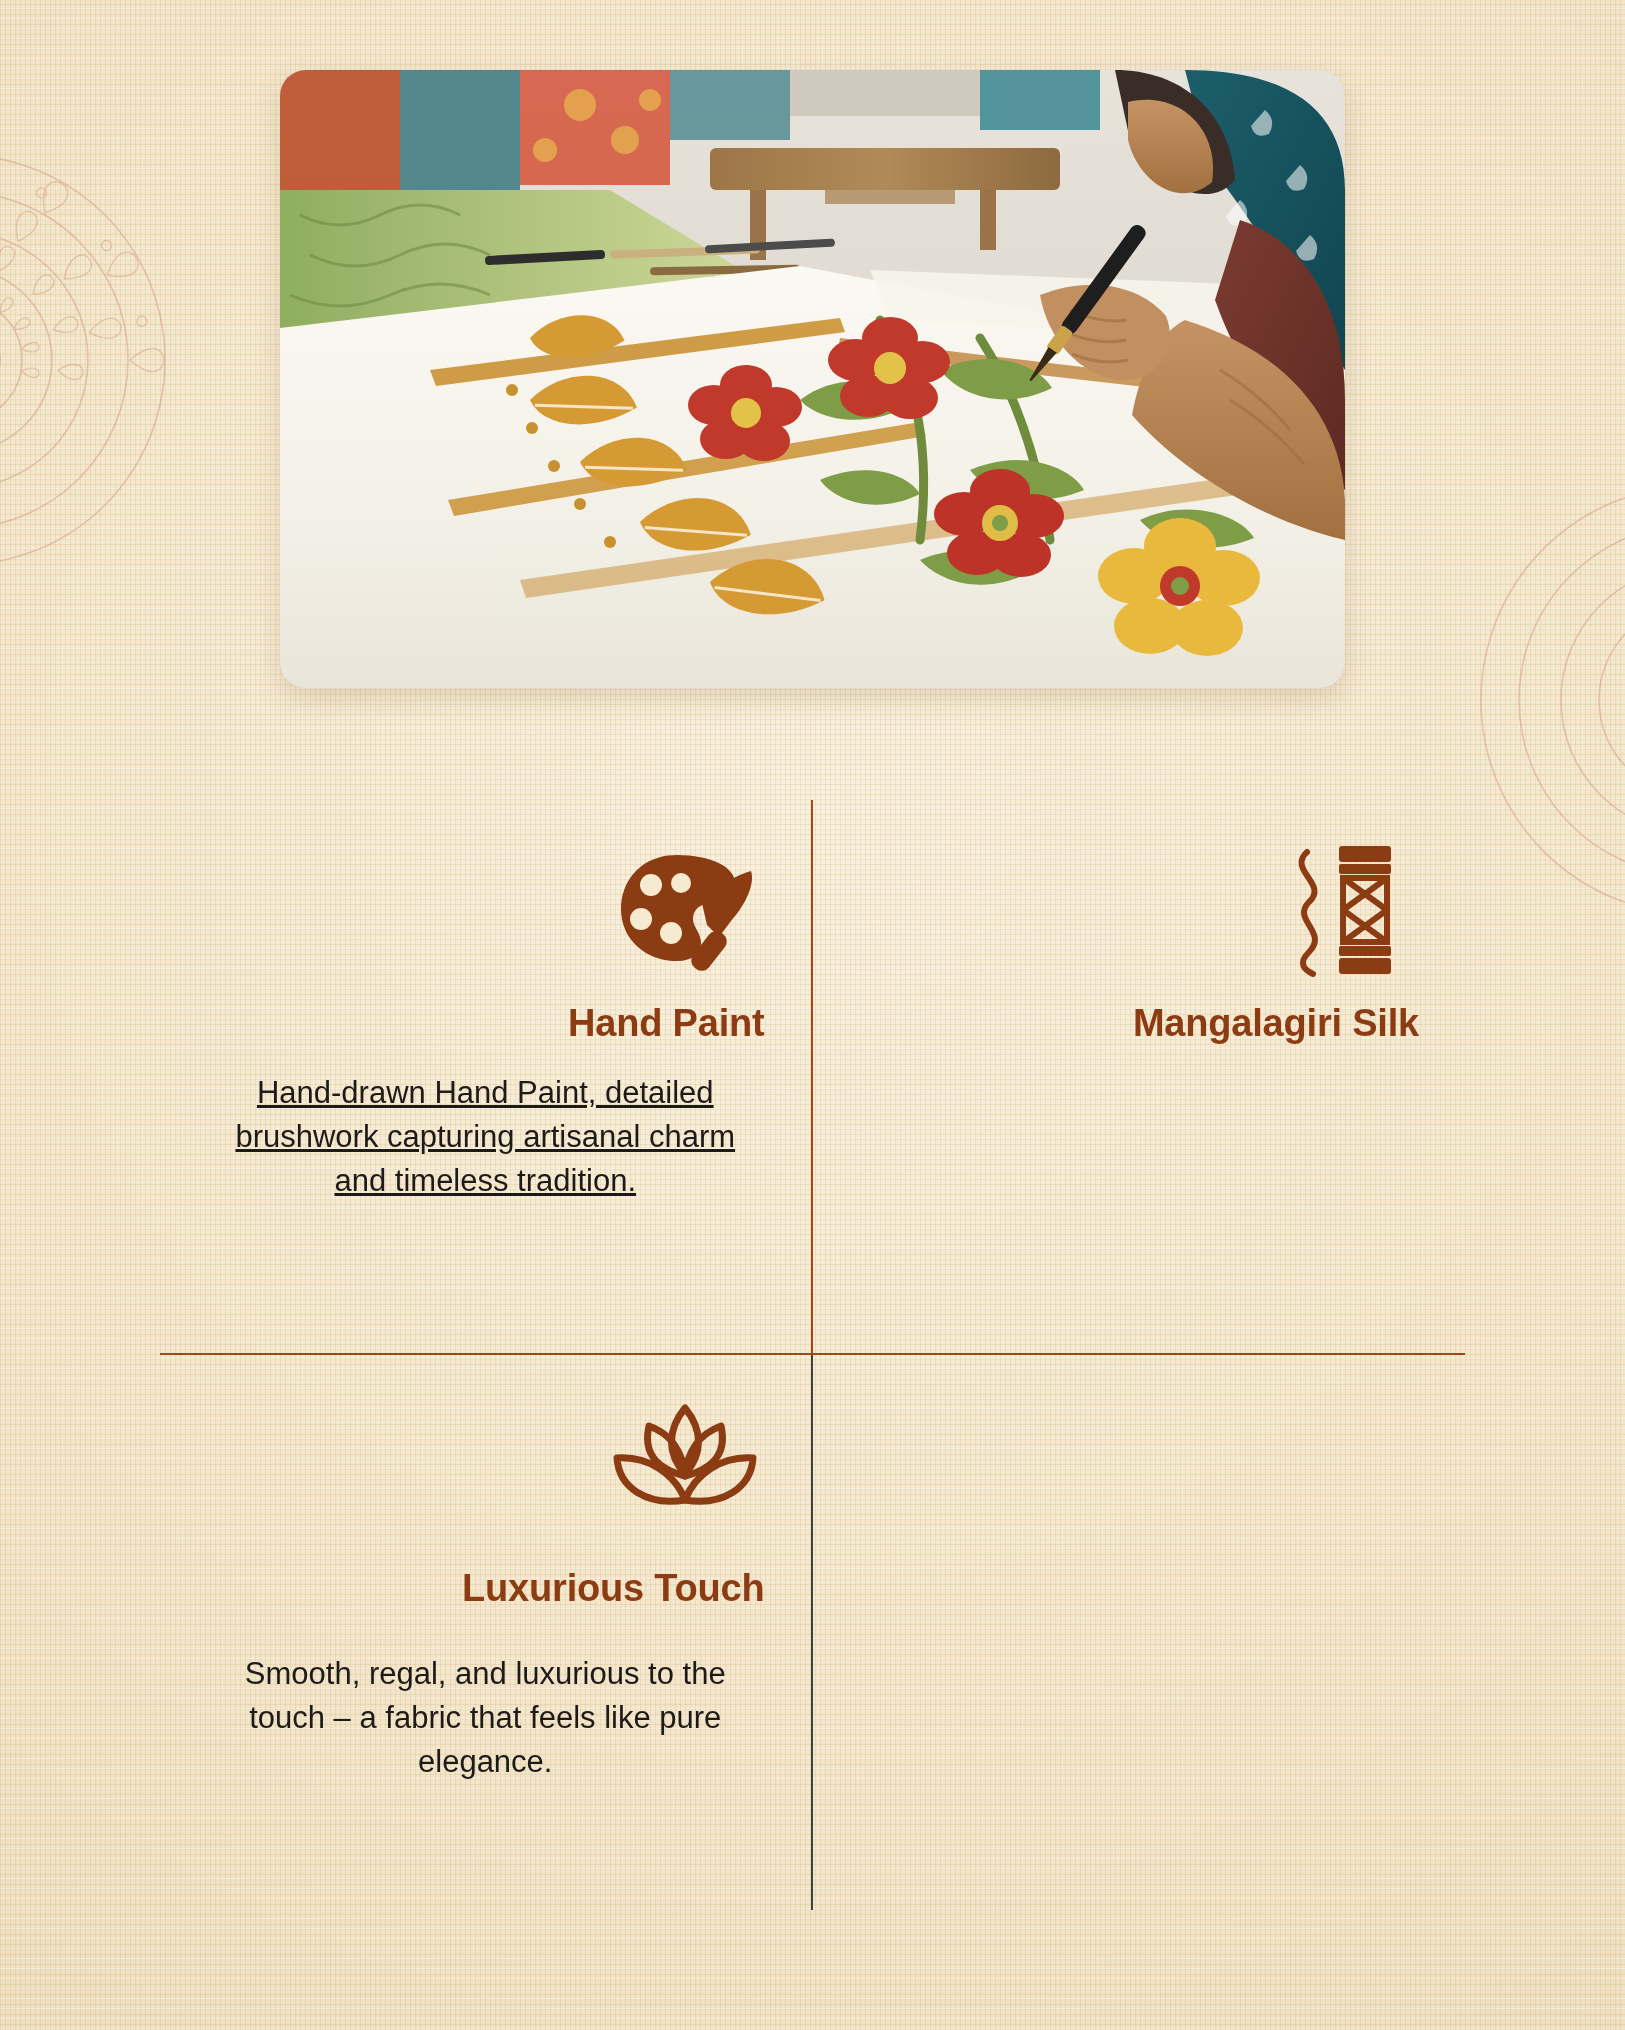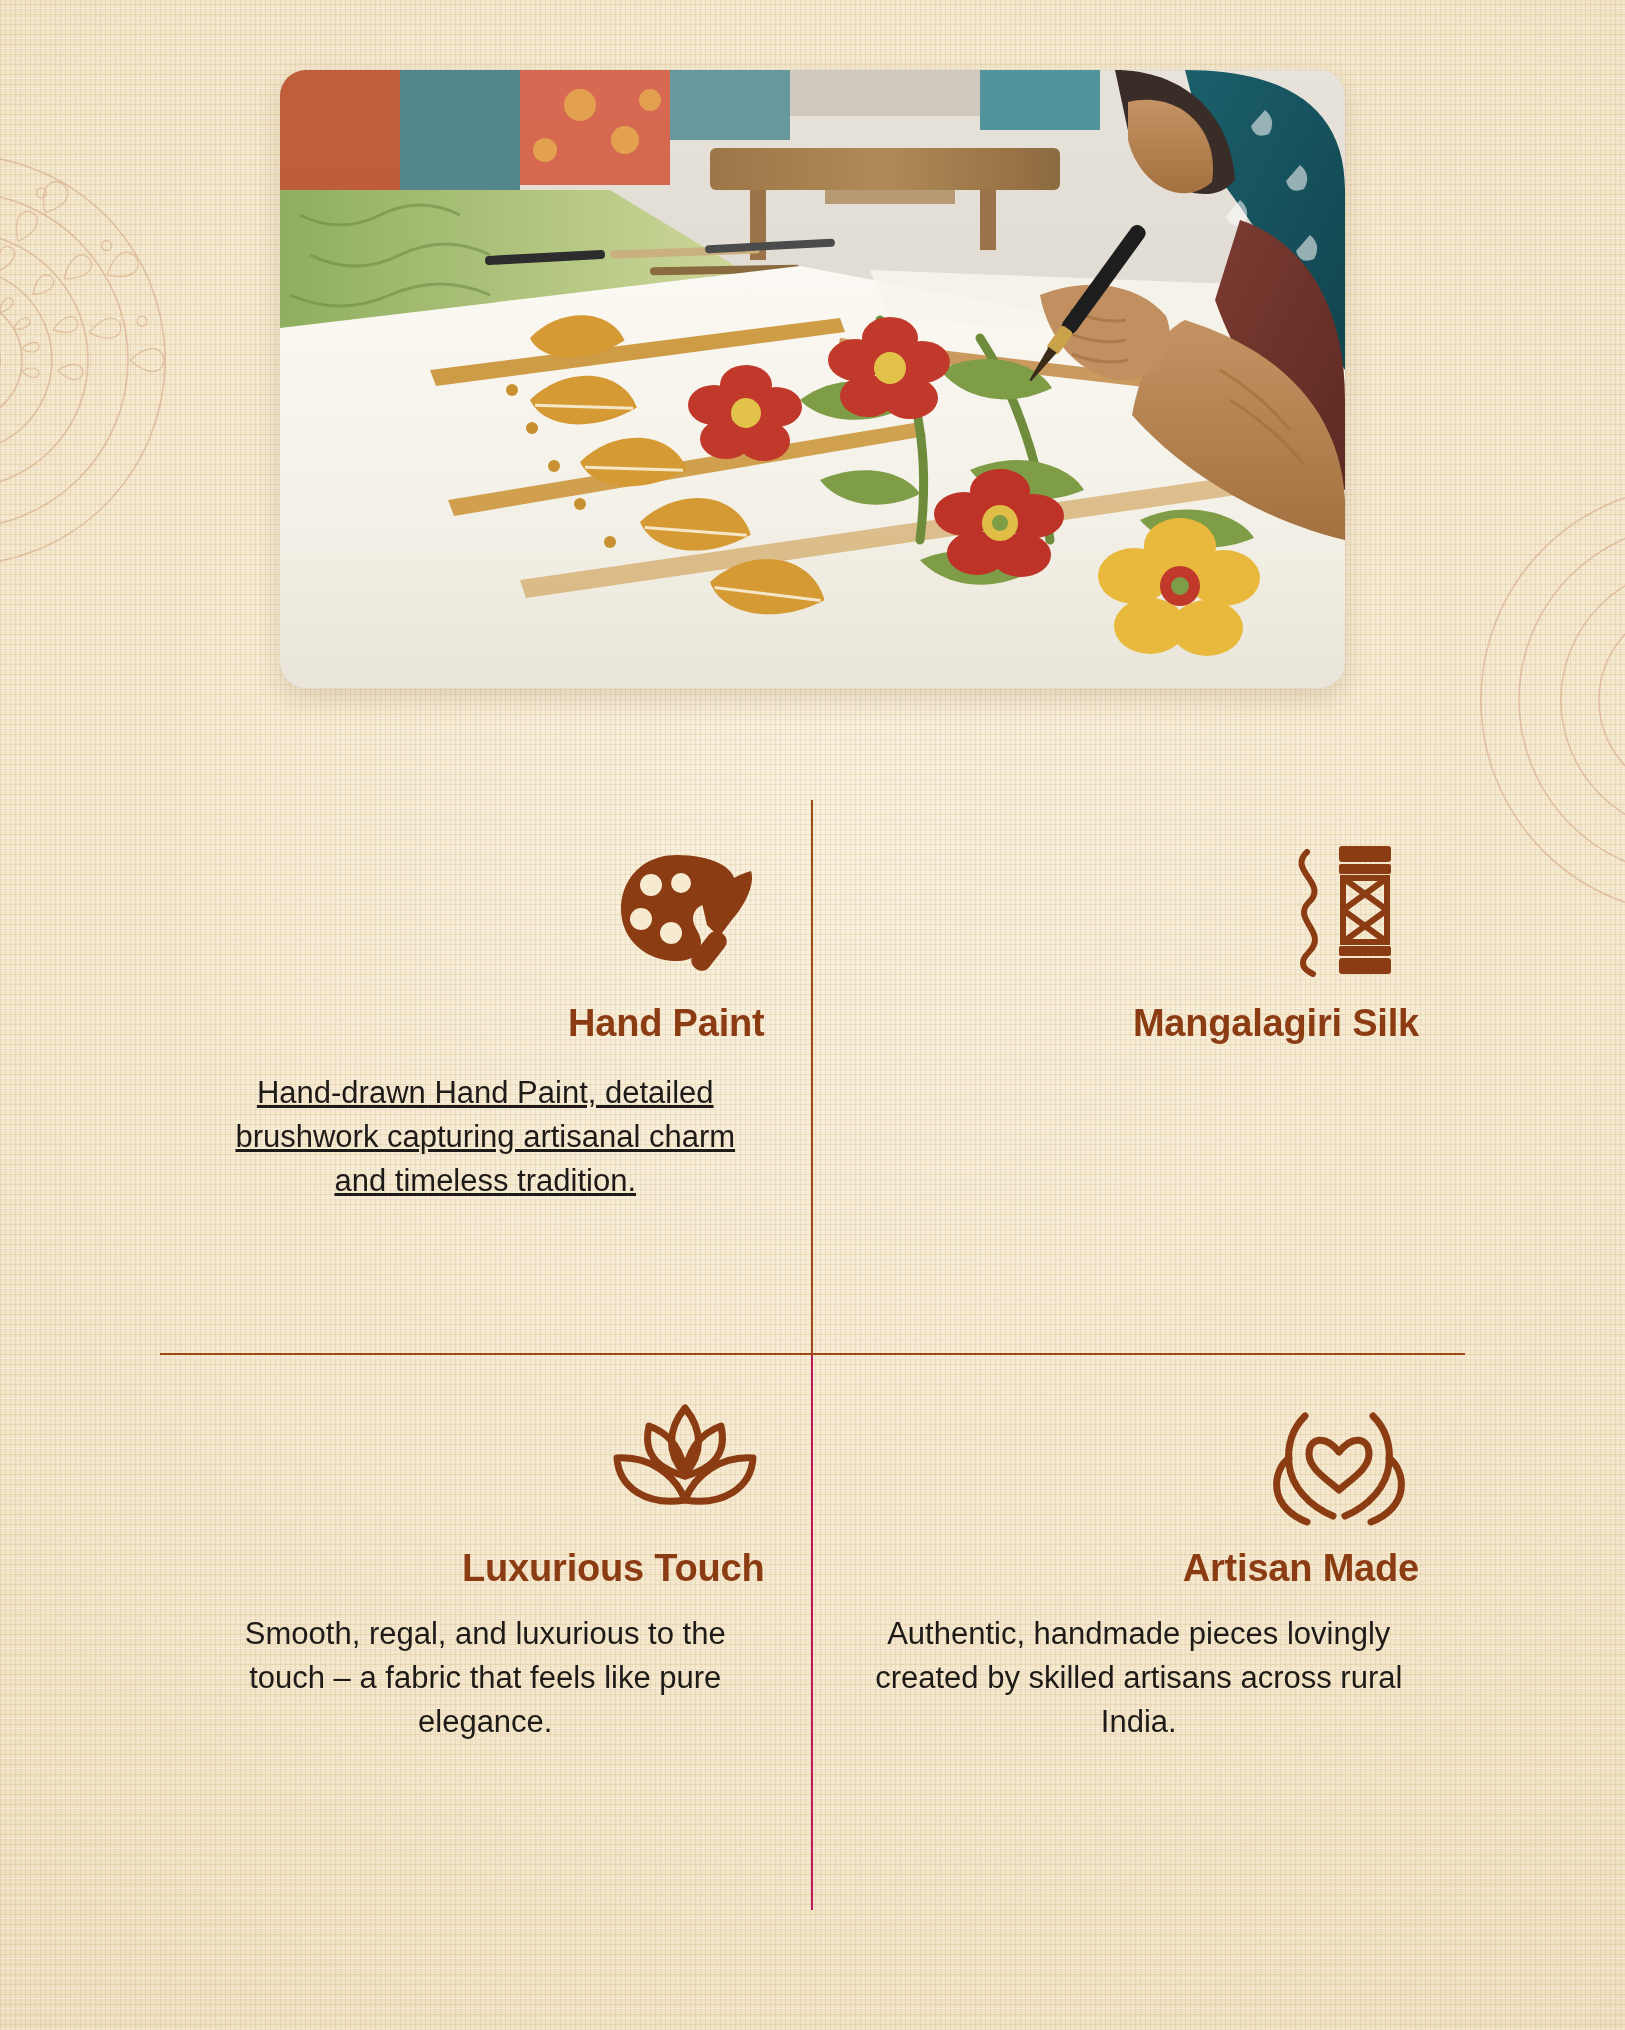--- a/index.html
+++ b/index.html
@@ -86,21 +86,21 @@
   .cell {
     padding: 26px 46px 30px 46px;
     display: flex;
     flex-direction: column;
     align-items: flex-end;
     text-align: center;
     position: relative;
   }
   .cell.tl { border-right: 2px solid #9c4a17; border-bottom: 2px solid #9c4a17; }
   .cell.tr { border-bottom: 2px solid #9c4a17; }
-  .cell.bl { border-right: 2px solid #be185d; }
+  .cell.bl { border-right: 2px solid #404040; gap: 20px; }
 
   .icon-box {
     height: 170px;
     display: flex;
     align-items: center;
     justify-content: center;
   }
   .feature-title {
     font-size: 38px;
     font-weight: 700;
@@ -644,28 +644,13 @@
           <path d="M116 30 C 122 56, 110 72, 80 80 C 82 56, 94 38, 116 30 Z"></path>
           <path d="M12 62 C 14 92, 42 110, 80 104 C 70 78, 44 60, 12 62 Z"></path>
           <path d="M148 62 C 146 92, 118 110, 80 104 C 90 78, 116 60, 148 62 Z"></path>
         </g>
       </svg>
     </div>
     <div class="feature-title">Luxurious Touch</div>
     <div class="feature-desc">Smooth, regal, and luxurious to the touch – a fabric that feels like pure elegance.</div>
   </div>
 
-  <div class="cell br">
-    <div class="icon-box">
-      <svg width="160" height="135" viewBox="0 0 160 135" aria-hidden="true">
-        <g stroke="#8c3c12" stroke-width="7" fill="none" stroke-linejoin="round" stroke-linecap="round">
-          <path d="M80 58 C 66 40, 50 44, 50 60 C 50 74, 66 84, 80 96 C 94 84, 110 74, 110 60 C 110 44, 94 40, 80 58 Z"></path>
-          <path d="M46 22 C 34 34, 28 50, 30 70 C 32 92, 50 112, 74 122"></path>
-          <path d="M114 22 C 126 34, 132 50, 130 70 C 128 92, 110 112, 86 122"></path>
-          <path d="M30 64 C 22 70, 16 82, 18 96 C 20 110, 32 122, 48 128"></path>
-          <path d="M130 64 C 138 70, 144 82, 142 96 C 140 110, 128 122, 112 128"></path>
-        </g>
-      </svg>
-    </div>
-    <div class="feature-title">Artisan Made</div>
-    <div class="feature-desc">Authentic, handmade pieces lovingly created by skilled artisans across rural India.</div>
-  </div>
 </div>
 
 </body></html>

